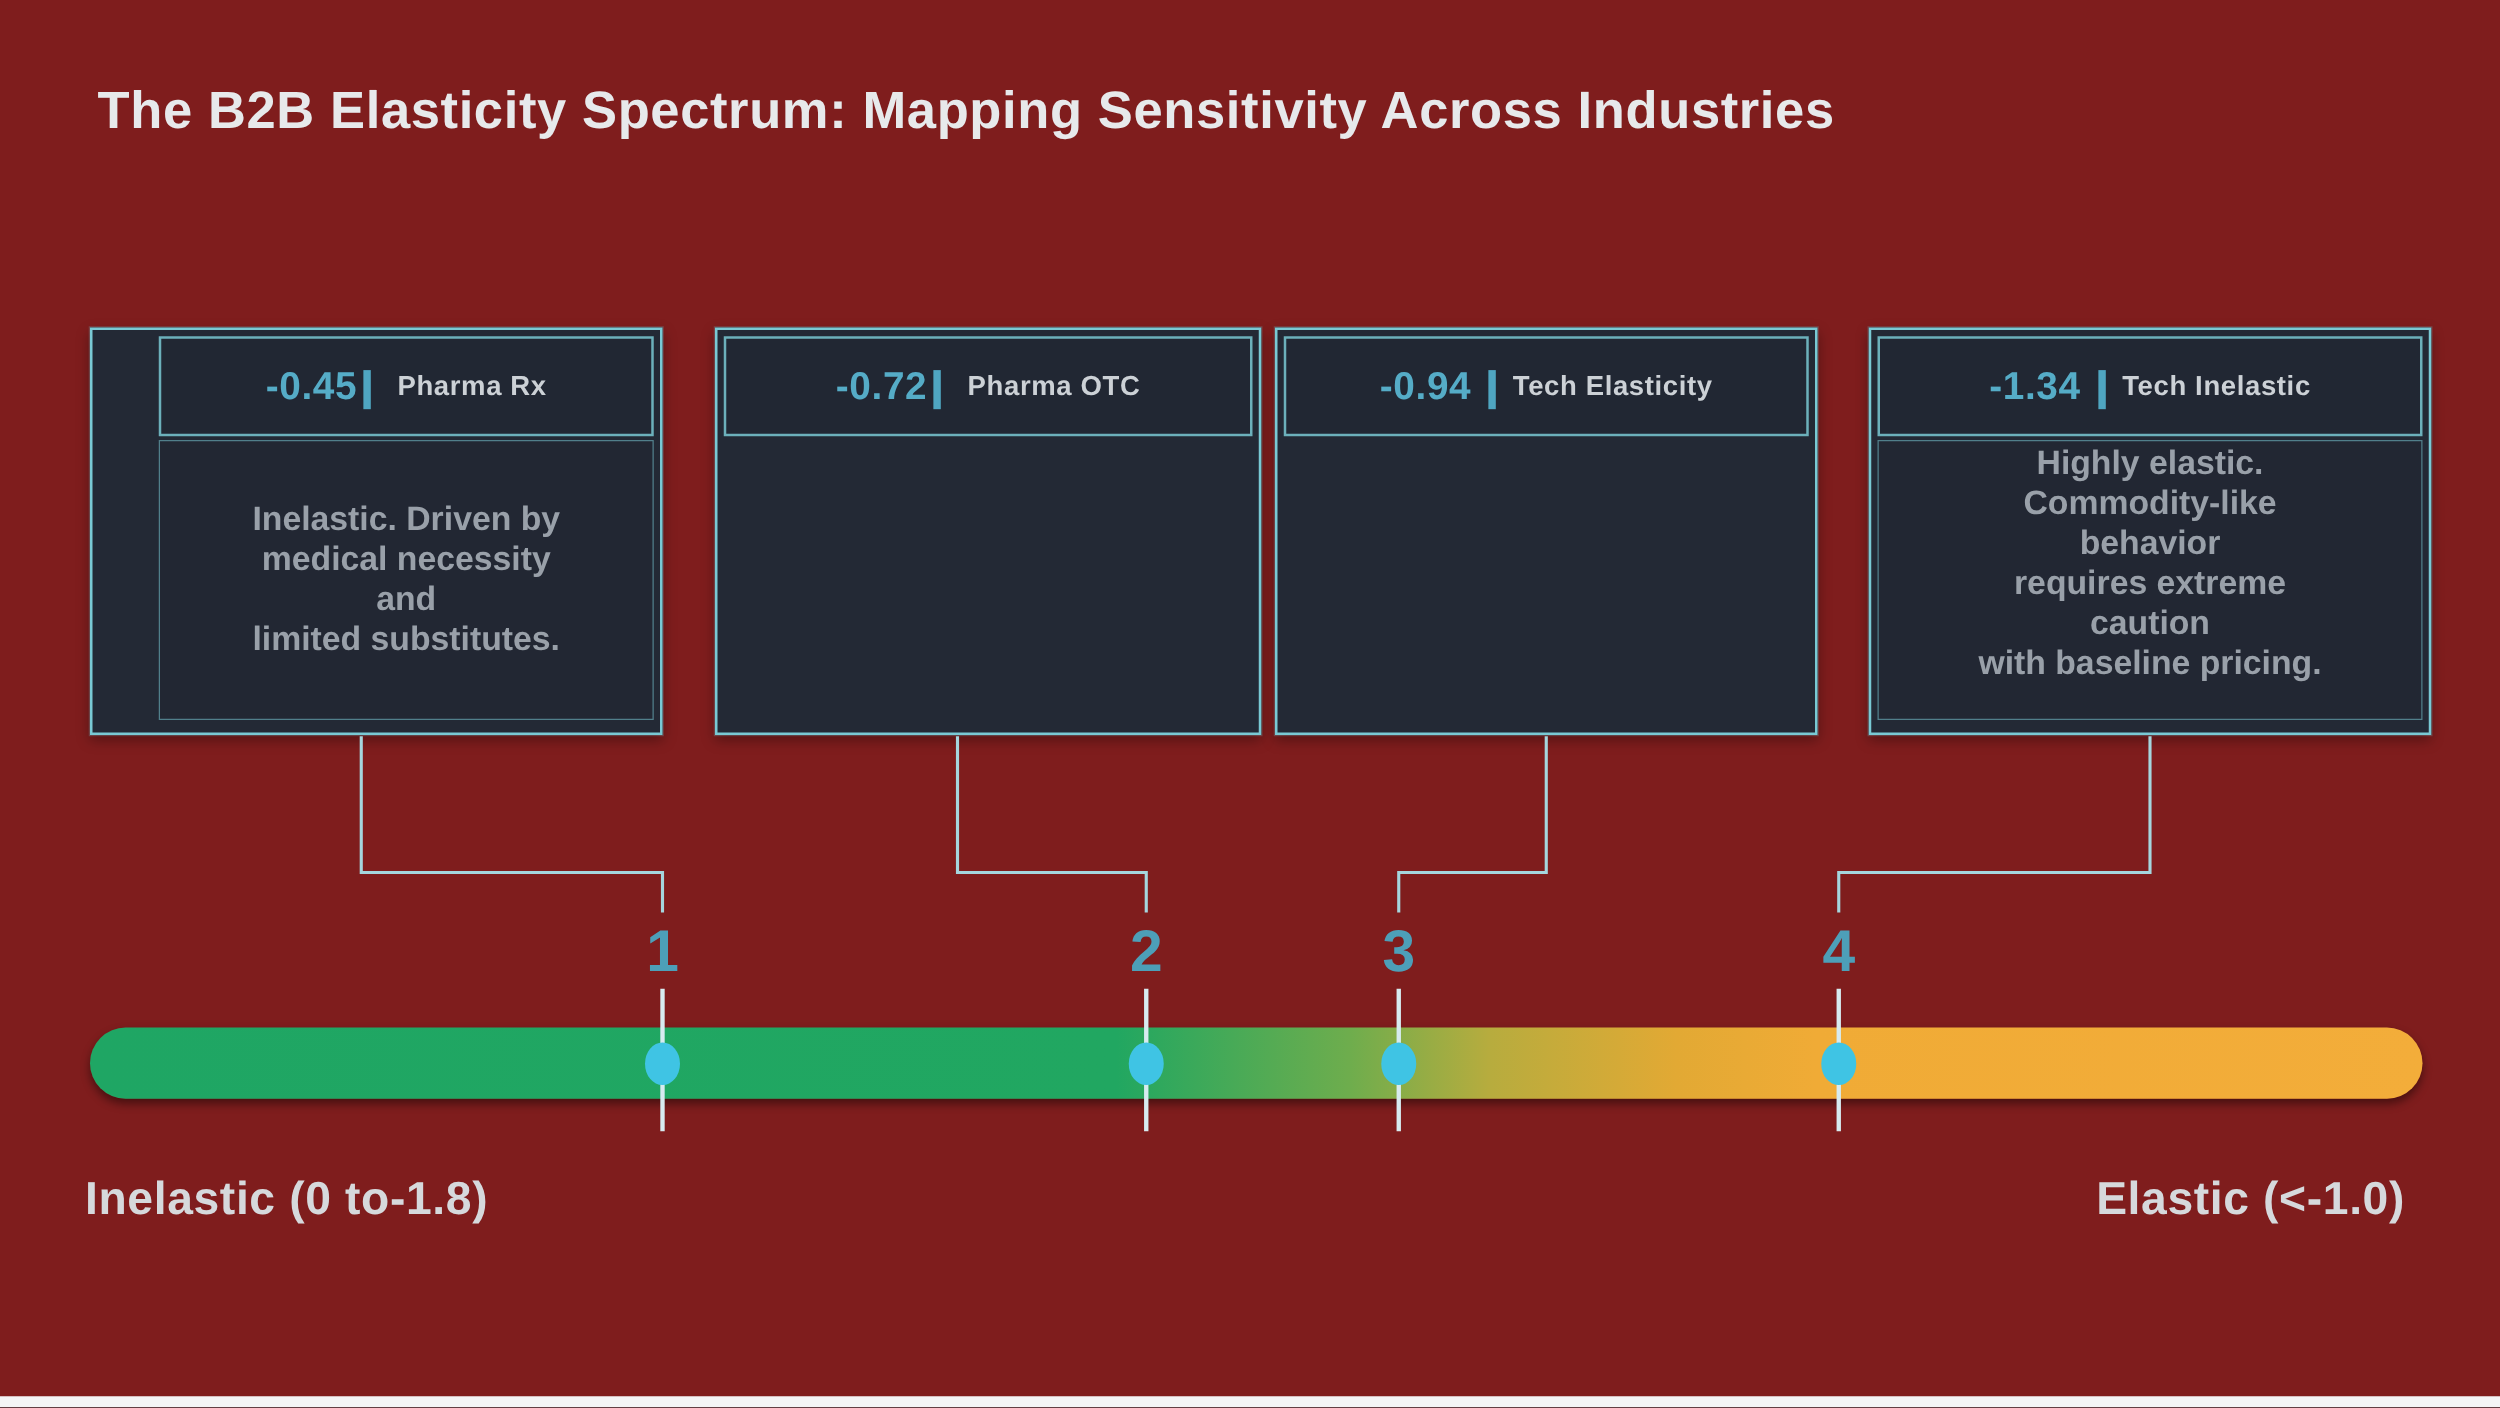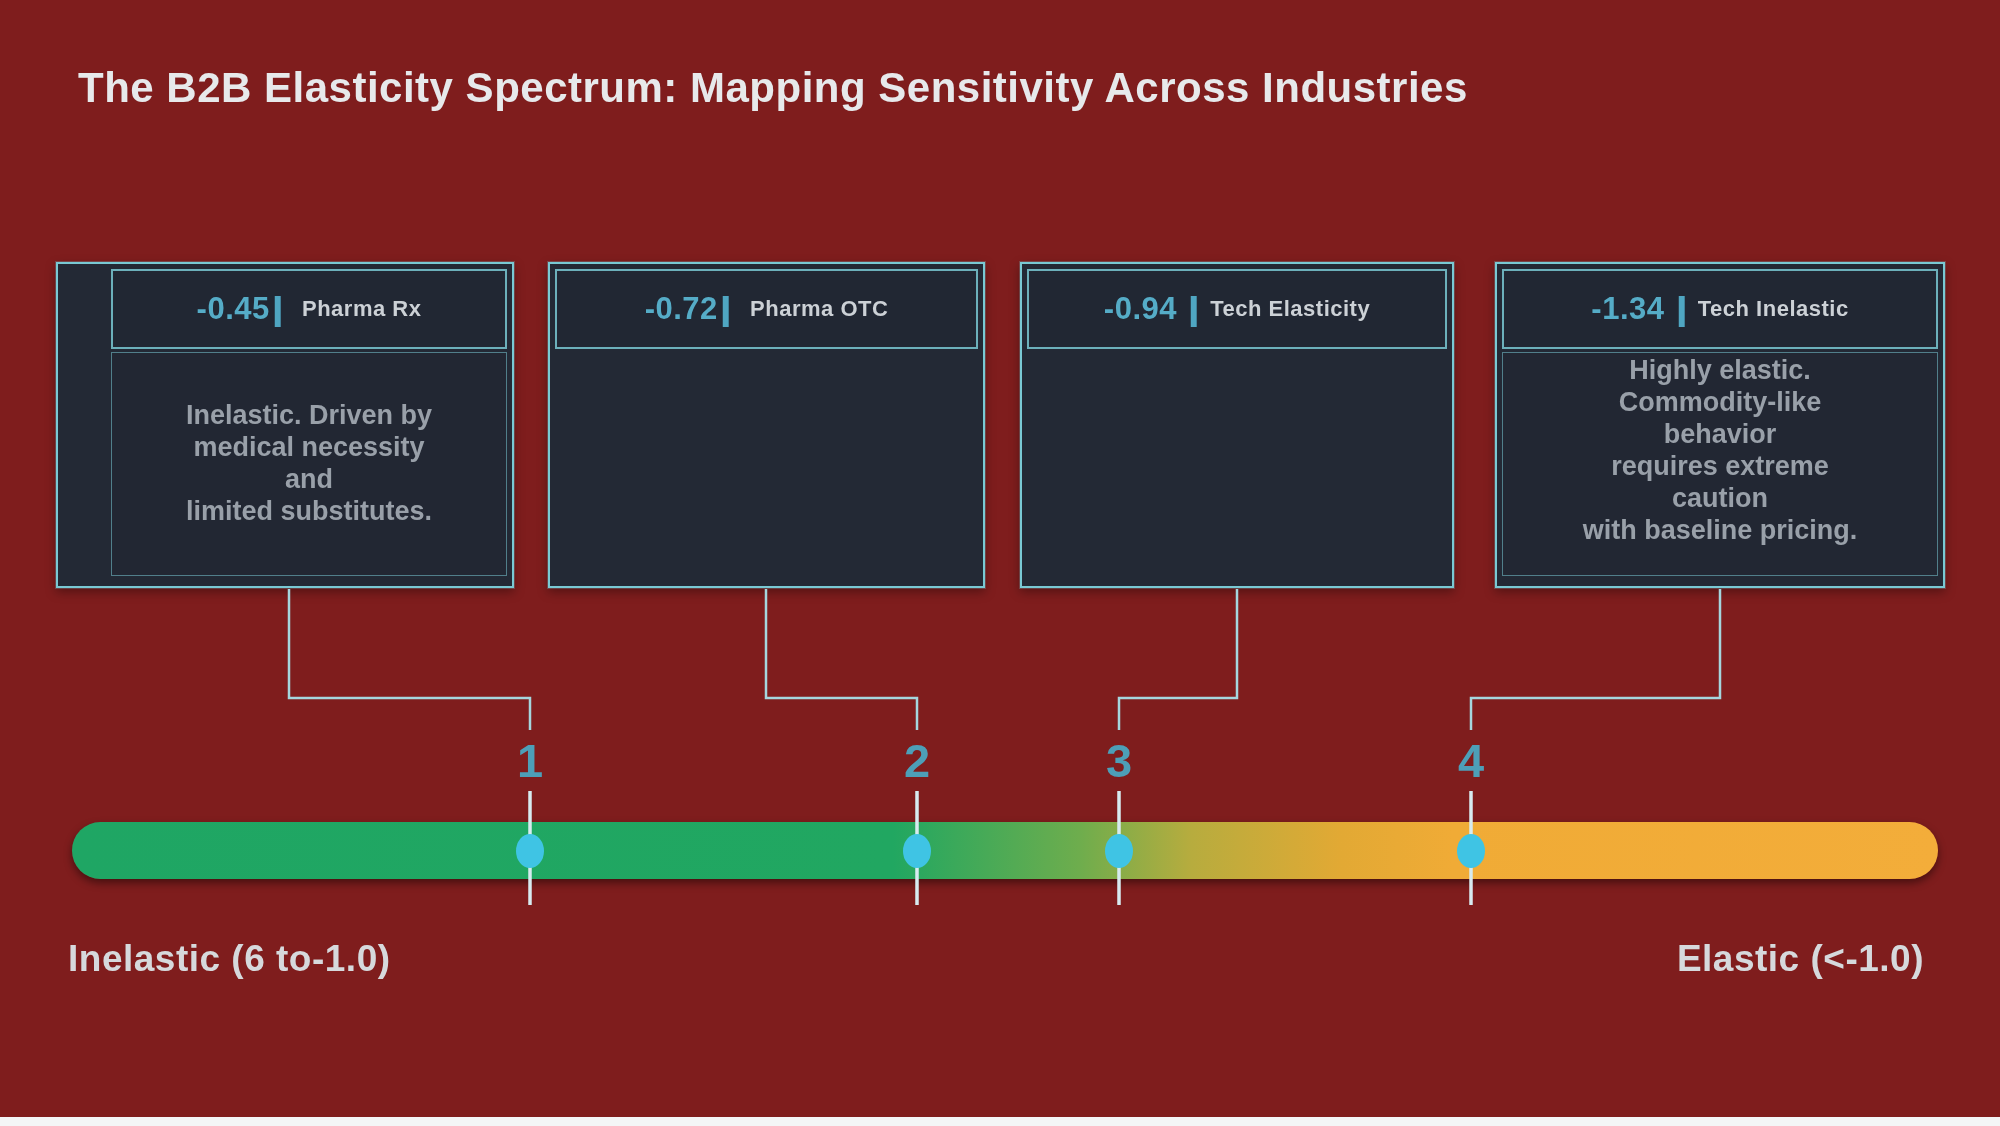--- a/index.html
+++ b/index.html
@@ -17,22 +17,22 @@
     letter-spacing:.5px;white-space:nowrap;
   }
   
   .card{
     position:absolute;top:262px;height:326px;
     background:#232935;
     border:2px solid #79c9d4;
     box-sizing:border-box;
     box-shadow:0 0 0 1px rgba(121,201,212,.25), 0 4px 10px rgba(0,0,0,.35);
   }
-  .card-1{left:56px;width:458px;padding-left:48px;}
-  .card-2{left:548px;width:437px;}
+  .card-1{left:72px;width:458px;padding-left:48px;}
+  .card-2{left:572px;width:437px;}
   .card-3{left:1020px;width:434px;}
   .card-4{left:1495px;width:450px;}
   .card-header{
     margin:5px 5px 3px 5px;height:80px;
     border:2px solid rgba(121,201,212,.85);
     box-sizing:border-box;
     display:flex;align-items:center;justify-content:center;
     background:rgba(30,37,48,.45);
   }
   .card-value{
@@ -166,18 +166,18 @@
       <ellipse cx="1119" cy="851" rx="14" ry="17"></ellipse>
       <ellipse cx="1471" cy="851" rx="14" ry="17"></ellipse>
     </g>
   </svg>
 
   <div class="marker-num num-1">1</div>
   <div class="marker-num num-2">2</div>
   <div class="marker-num num-3">3</div>
   <div class="marker-num num-4">4</div>
 
-  <div class="axis-left">Inelastic (6 to-1.0)</div>
+  <div class="axis-left">Inelastic (0 to-1.8)</div>
   <div class="axis-right">Elastic (&lt;-1.0)</div>
 
   <div class="bottom-strip"></div>
 
 </div>
 
 </body></html>

